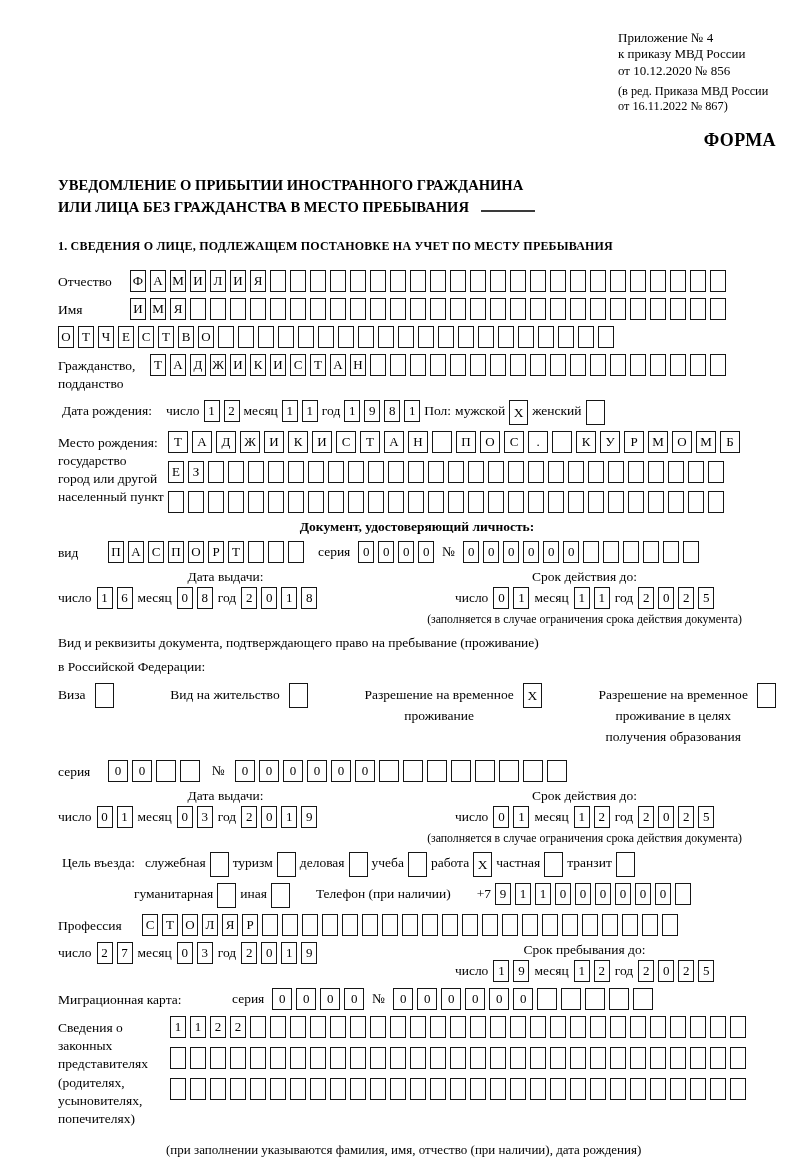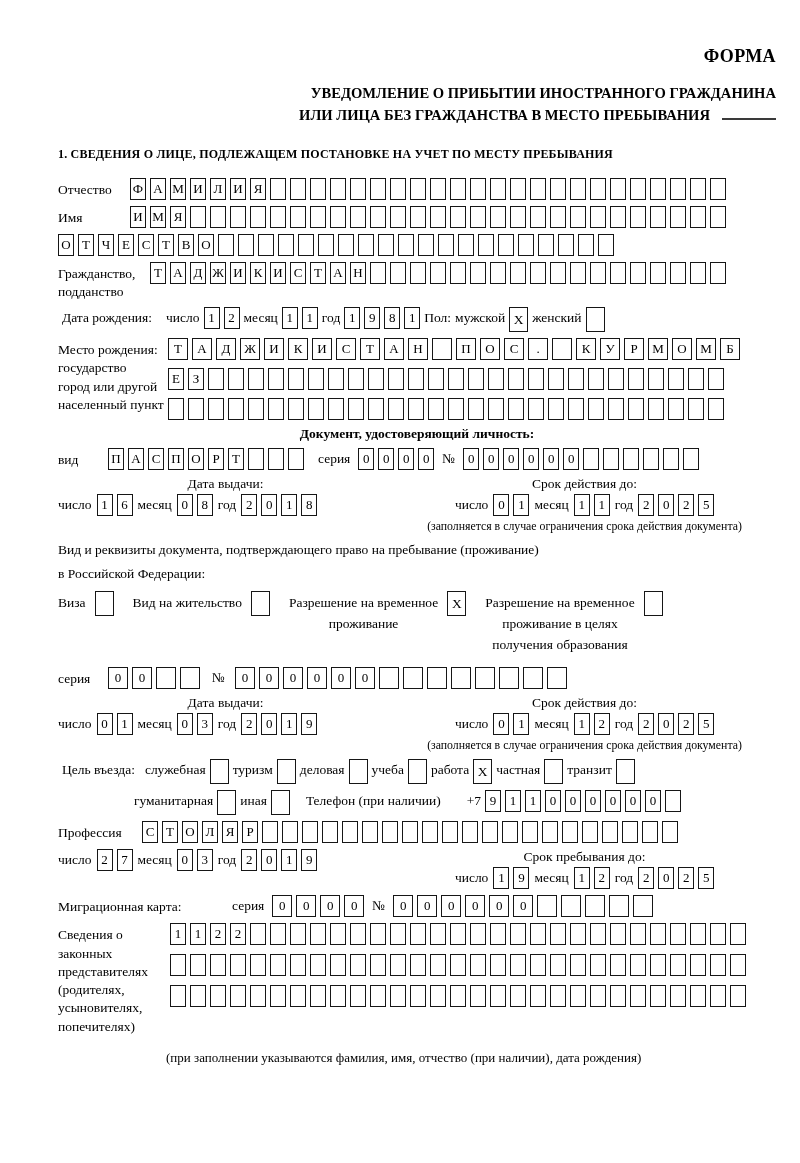--- a/index.html
+++ b/index.html
@@ -3,55 +3,62 @@
 <meta charset="utf-8">
 <style>
   html,body{margin:0;padding:0;background:#fff;}
   .page{position:relative;width:800px;height:1163px;box-sizing:border-box;
         padding:30px 24px 10px 58px;overflow:hidden;color:#000;
         font-family:"Liberation Serif","DejaVu Serif",serif;font-size:13.5px;}
   .hdr{margin-left:560px;font-size:13px;line-height:1.25;}
   .hdr-main{white-space:pre-line;}
   .hdr-amend{white-space:pre-line;font-size:12.3px;margin-top:5px;}
   .forma{text-align:right;font-weight:bold;font-size:18px;margin-top:16px;letter-spacing:.4px;}
-  .title{text-align:right;font-weight:bold;font-size:14.6px;line-height:1.5;margin-top:16px;}
+  .title{text-align:left;font-weight:bold;font-size:14.6px;line-height:1.5;margin-top:24px;}
   .blank{display:inline-block;width:54px;border-bottom:2px solid #3a3a3a;margin-left:12px;height:12px;}
   .sec-h{font-weight:bold;font-size:12px;margin-top:20px;margin-bottom:16px;letter-spacing:.2px;}
   .row{display:flex;align-items:flex-start;margin-bottom:6px;}
   .lbl{flex:none;white-space:pre-line;line-height:1.35;padding-top:3px;}
   .w68{width:72px;} .w110{width:110px;} .w46{width:50px;} .w112{width:112px;}
   .grid{display:inline-flex;gap:4px;flex:none;}
   .cell{flex:none;width:14px;height:20px;border:1.5px solid #161616;text-align:center;
         line-height:20px;font-size:13px;background:#fff;}
   .g-wide .cell{width:18px;}
   .stack{display:flex;flex-direction:column;gap:8px;}
   .chk{flex:none;display:inline-block;width:17px;height:23px;border:1.5px solid #161616;
        text-align:center;line-height:23px;font-size:13.5px;}
   .dlbl{flex:none;padding-top:3px;margin:0 5px;}
   .dlbl.first{margin-left:0;font-family:Liberation Serif, serif;}
   .dates{display:flex;margin-bottom:6px;}
   .dcol1{flex:0 0 335px;} .dcol2{flex:1;}
   .dtitle{text-align:center;margin-bottom:2px;}
   .dline{display:flex;align-items:flex-start;}
   .dnote{font-size:11.8px;margin-top:3px;text-align:center;}
   .intro{margin:2px 0 4px 0;line-height:1.5;}
-  .opts{display:flex;align-items:flex-start;gap:19px;margin:6px 0 12px 0;}
+  .opts{display:flex;align-items:flex-start;gap:19px;margin:6px 0 12px 0;justify-content:space-between;}
   .opt{display:flex;align-items:flex-start;gap:9px;}
   .olbl{white-space:pre-line;text-align:center;line-height:1.55;padding-top:2px;}
   .purpose .dlbl{margin:0 4px;}
   .rep{margin-bottom:14px;}
   .rep .stack{gap:9px;}
   .rep-note{font-size:13px;margin:8px 0 0 108px;}
   .mig .dlbl{margin:0 6px;}
 </style>
 </head>
 <body>
 
 <div class="page">
 
+  <div class="hdr">
+    <div class="hdr-main">Приложение № 4
+к приказу МВД России
+от 10.12.2020 № 856</div>
+    <div class="hdr-amend">(в ред. Приказа МВД России
+от 16.11.2022 № 867)</div>
+  </div>
 
   <div class="forma">ФОРМА</div>
 
   <div class="title">
     <span>УВЕДОМЛЕНИЕ О ПРИБЫТИИ ИНОСТРАННОГО ГРАЖДАНИНА</span><br>
     <span>ИЛИ ЛИЦА БЕЗ ГРАЖДАНСТВА В МЕСТО ПРЕБЫВАНИЯ</span><span class="blank"></span>
   </div>
 
   <div class="sec-h">1. СВЕДЕНИЯ О ЛИЦЕ, ПОДЛЕЖАЩЕМ ПОСТАНОВКЕ НА УЧЕТ ПО МЕСТУ ПРЕБЫВАНИЯ</div>
 
@@ -521,21 +528,21 @@
     <span class="chk"></span>
     <span class="dlbl">транзит</span>
     <span class="chk"></span>
   </div>
 
   <div class="row purpose" style="padding-left:72px">
     <span class="dlbl first">гуманитарная</span>
     <span class="chk"></span>
     <span class="dlbl">иная</span>
     <span class="chk"></span>
-    <span class="dlbl" style="margin-left:16px">Телефон (при наличии)</span>
+    <span class="dlbl" style="margin-left:26px">Телефон (при наличии)</span>
     <span class="dlbl" style="margin-left:22px">+7</span>
     <span class="grid">
         <span class="cell">9</span>
         <span class="cell">1</span>
         <span class="cell">1</span>
         <span class="cell">0</span>
         <span class="cell">0</span>
         <span class="cell">0</span>
         <span class="cell">0</span>
         <span class="cell">0</span>

